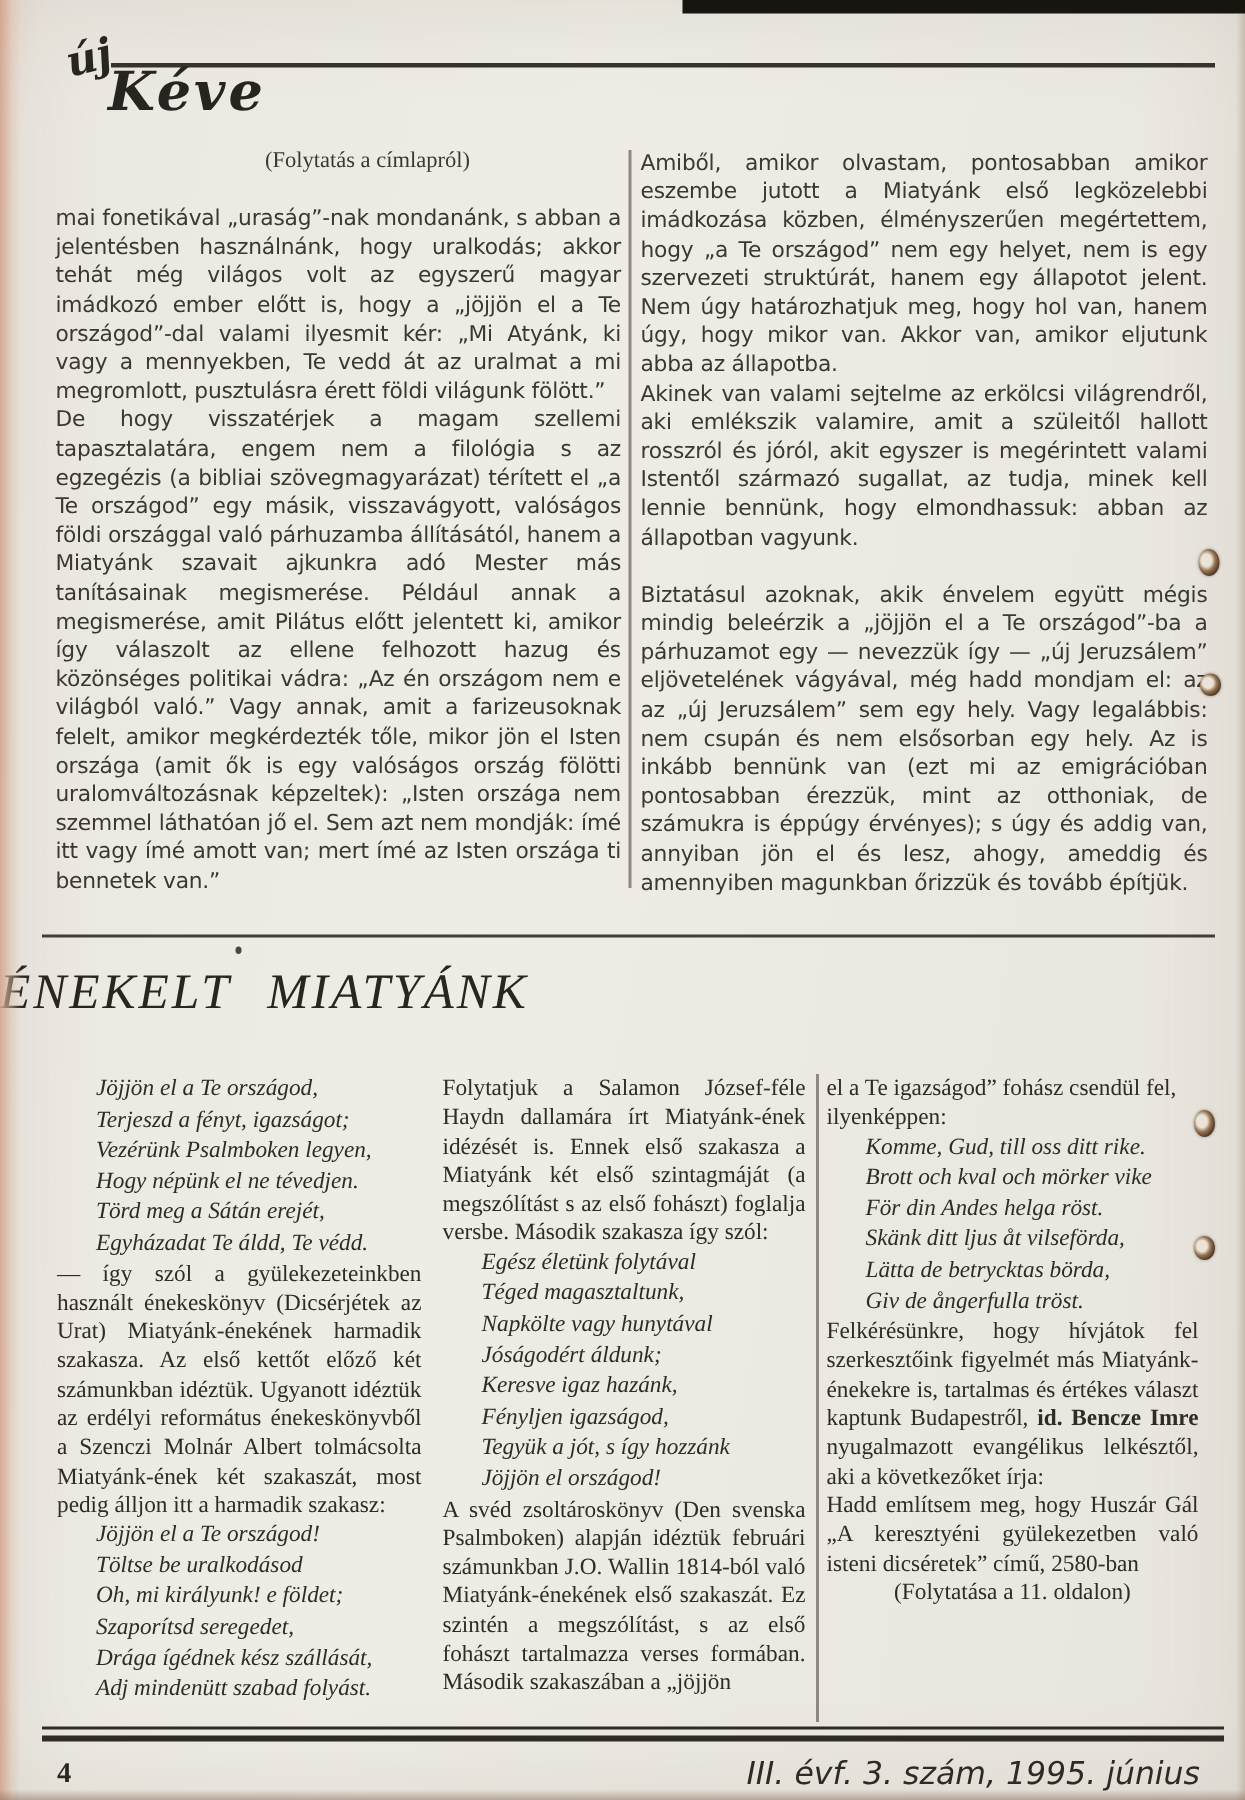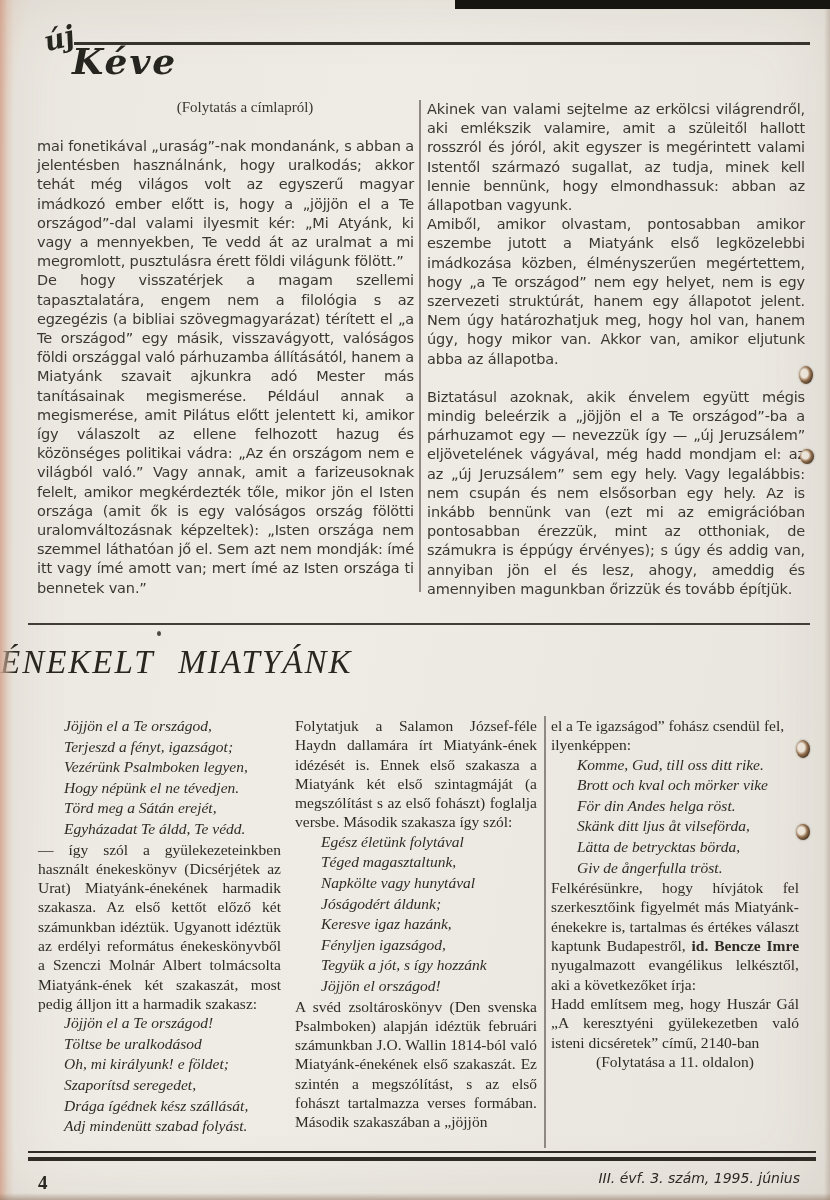--- a/index.html
+++ b/index.html
@@ -64,21 +64,21 @@
   .hole1 { left:799px; top:366px; }
   .hole2 { left:800px; top:449px; height:15px; }
   .hole3 { left:796px; top:740px; }
   .hole4 { left:796px; top:824px; height:16px; }
 
   
   .footer-rule { position:absolute; left:28px; top:1151px; width:788px; height:4px;
     border-top:2px solid #2e2b25; border-bottom:4px solid #2e2b25; }
   .page-num { position:absolute; left:38px; top:1172px; font-weight:bold; font-size:19px; color:#26241f; }
   .issue-info { position:absolute; right:30px; top:1170px; font-family:"DejaVu Sans",sans-serif;
-    font-style:italic; font-size:14px; color:#2b2923; }
+    font-style:italic; font-size:21px; color:#2b2923; }
 </style>
 </head>
 <body>
 
 <div class="page">
 
   <div class="top-bar"></div>
   <div class="edge-left"></div>
   <div class="edge-right"></div>
   <div class="edge-bottom"></div>
@@ -90,22 +90,22 @@
   <div class="cont-note">(Folytatás a címlapról)</div>
 
   <div class="col-left top-text">
     <p>mai fonetikával „uraság”-nak mondanánk, s abban a jelentésben használnánk, hogy uralkodás; akkor tehát még világos volt az egyszerű magyar imádkozó ember előtt is, hogy a „jöjjön el a Te országod”-dal valami ilyesmit kér: „Mi Atyánk, ki vagy a mennyekben, Te vedd át az uralmat a mi megromlott, pusztulásra érett földi világunk fölött.”</p>
     <p>De hogy visszatérjek a magam szellemi tapasztalatára, engem nem a filológia s az egzegézis (a bibliai szövegmagyarázat) térített el „a Te országod” egy másik, visszavágyott, valóságos földi országgal való párhuzamba állításától, hanem a Miatyánk szavait ajkunkra adó Mester más tanításainak megismerése. Például annak a megismerése, amit Pilátus előtt jelentett ki, amikor így válaszolt az ellene felhozott hazug és közönséges politikai vádra: „Az én országom nem e világból való.” Vagy annak, amit a farizeusoknak felelt, amikor megkérdezték tőle, mikor jön el Isten országa (amit ők is egy valóságos ország fölötti uralomváltozásnak képzeltek): „Isten országa nem szemmel láthatóan jő el. Sem azt nem mondják: ímé itt vagy ímé amott van; mert ímé az Isten országa ti bennetek van.”</p>
   </div>
 
   <div class="vrule-top"></div>
 
   <div class="col-right top-text">
+    <p>Amiből, amikor olvastam, pontosabban amikor eszembe jutott a Miatyánk első legközelebbi imádkozása közben, élményszerűen megértettem, hogy „a Te országod” nem egy helyet, nem is egy szervezeti struktúrát, hanem egy állapotot jelent. Nem úgy határozhatjuk meg, hogy hol van, hanem úgy, hogy mikor van. Akkor van, amikor eljutunk abba az állapotba.</p>
     <p>Akinek van valami sejtelme az erkölcsi világrendről, aki emlékszik valamire, amit a szüleitől hallott rosszról és jóról, akit egyszer is megérintett valami Istentől származó sugallat, az tudja, minek kell lennie bennünk, hogy elmondhassuk: abban az állapotban vagyunk.</p>
-    <p>Amiből, amikor olvastam, pontosabban amikor eszembe jutott a Miatyánk első legközelebbi imádkozása közben, élményszerűen megértettem, hogy „a Te országod” nem egy helyet, nem is egy szervezeti struktúrát, hanem egy állapotot jelent. Nem úgy határozhatjuk meg, hogy hol van, hanem úgy, hogy mikor van. Akkor van, amikor eljutunk abba az állapotba.</p>
     <p class="gap-above">Biztatásul azoknak, akik énvelem együtt mégis mindig beleérzik a „jöjjön el a Te országod”-ba a párhuzamot egy — nevezzük így — „új Jeruzsálem” eljövetelének vágyával, még hadd mondjam el: az az „új Jeruzsálem” sem egy hely. Vagy legalábbis: nem csupán és nem elsősorban egy hely. Az is inkább bennünk van (ezt mi az emigrációban pontosabban érezzük, mint az otthoniak, de számukra is éppúgy érvényes); s úgy és addig van, annyiban jön el és lesz, ahogy, ameddig és amennyiben magunkban őrizzük és tovább építjük.</p>
   </div>
 
   <div class="sect-rule"></div>
   <div class="sect-dot"></div>
   <div class="sect-title">ÉNEKELT MIATYÁNK</div>
 
   <div class="bcol bcol1">
     <div class="poem">Jöjjön el a Te országod,
 Terjeszd a fényt, igazságot;
@@ -139,21 +139,21 @@
 
   <div class="bcol bcol3">
     <p class="intro">el a Te igazságod” fohász csendül fel, ilyenképpen:</p>
     <div class="poem mt">Komme, Gud, till oss ditt rike.
 Brott och kval och mörker vike
 För din Andes helga röst.
 Skänk ditt ljus åt vilseförda,
 Lätta de betrycktas börda,
 Giv de ångerfulla tröst.</div>
     <p class="mt-lg"><span>Felkérésünkre, hogy hívjátok fel szerkesztőink figyelmét más Miatyánk-énekekre is, tartalmas és értékes választ kaptunk Budapestről, </span><span class="bold">id. Bencze Imre</span><span> nyugalmazott evangélikus lelkésztől, aki a következőket írja:</span></p>
-    <p class="mt-lg">Hadd említsem meg, hogy Huszár Gál „A keresztyéni gyülekezetben való isteni dicséretek” című, 2140-ban</p>
+    <p class="mt-lg">Hadd említsem meg, hogy Huszár Gál „A keresztyéni gyülekezetben való isteni dicséretek” című, 2580-ban</p>
     <p class="cont-note2">(Folytatása a 11. oldalon)</p>
   </div>
 
   <div class="hole hole1"></div>
   <div class="hole hole2"></div>
   <div class="hole hole3"></div>
   <div class="hole hole4"></div>
 
   <div class="footer-rule"></div>
   <div class="page-num">4</div>

